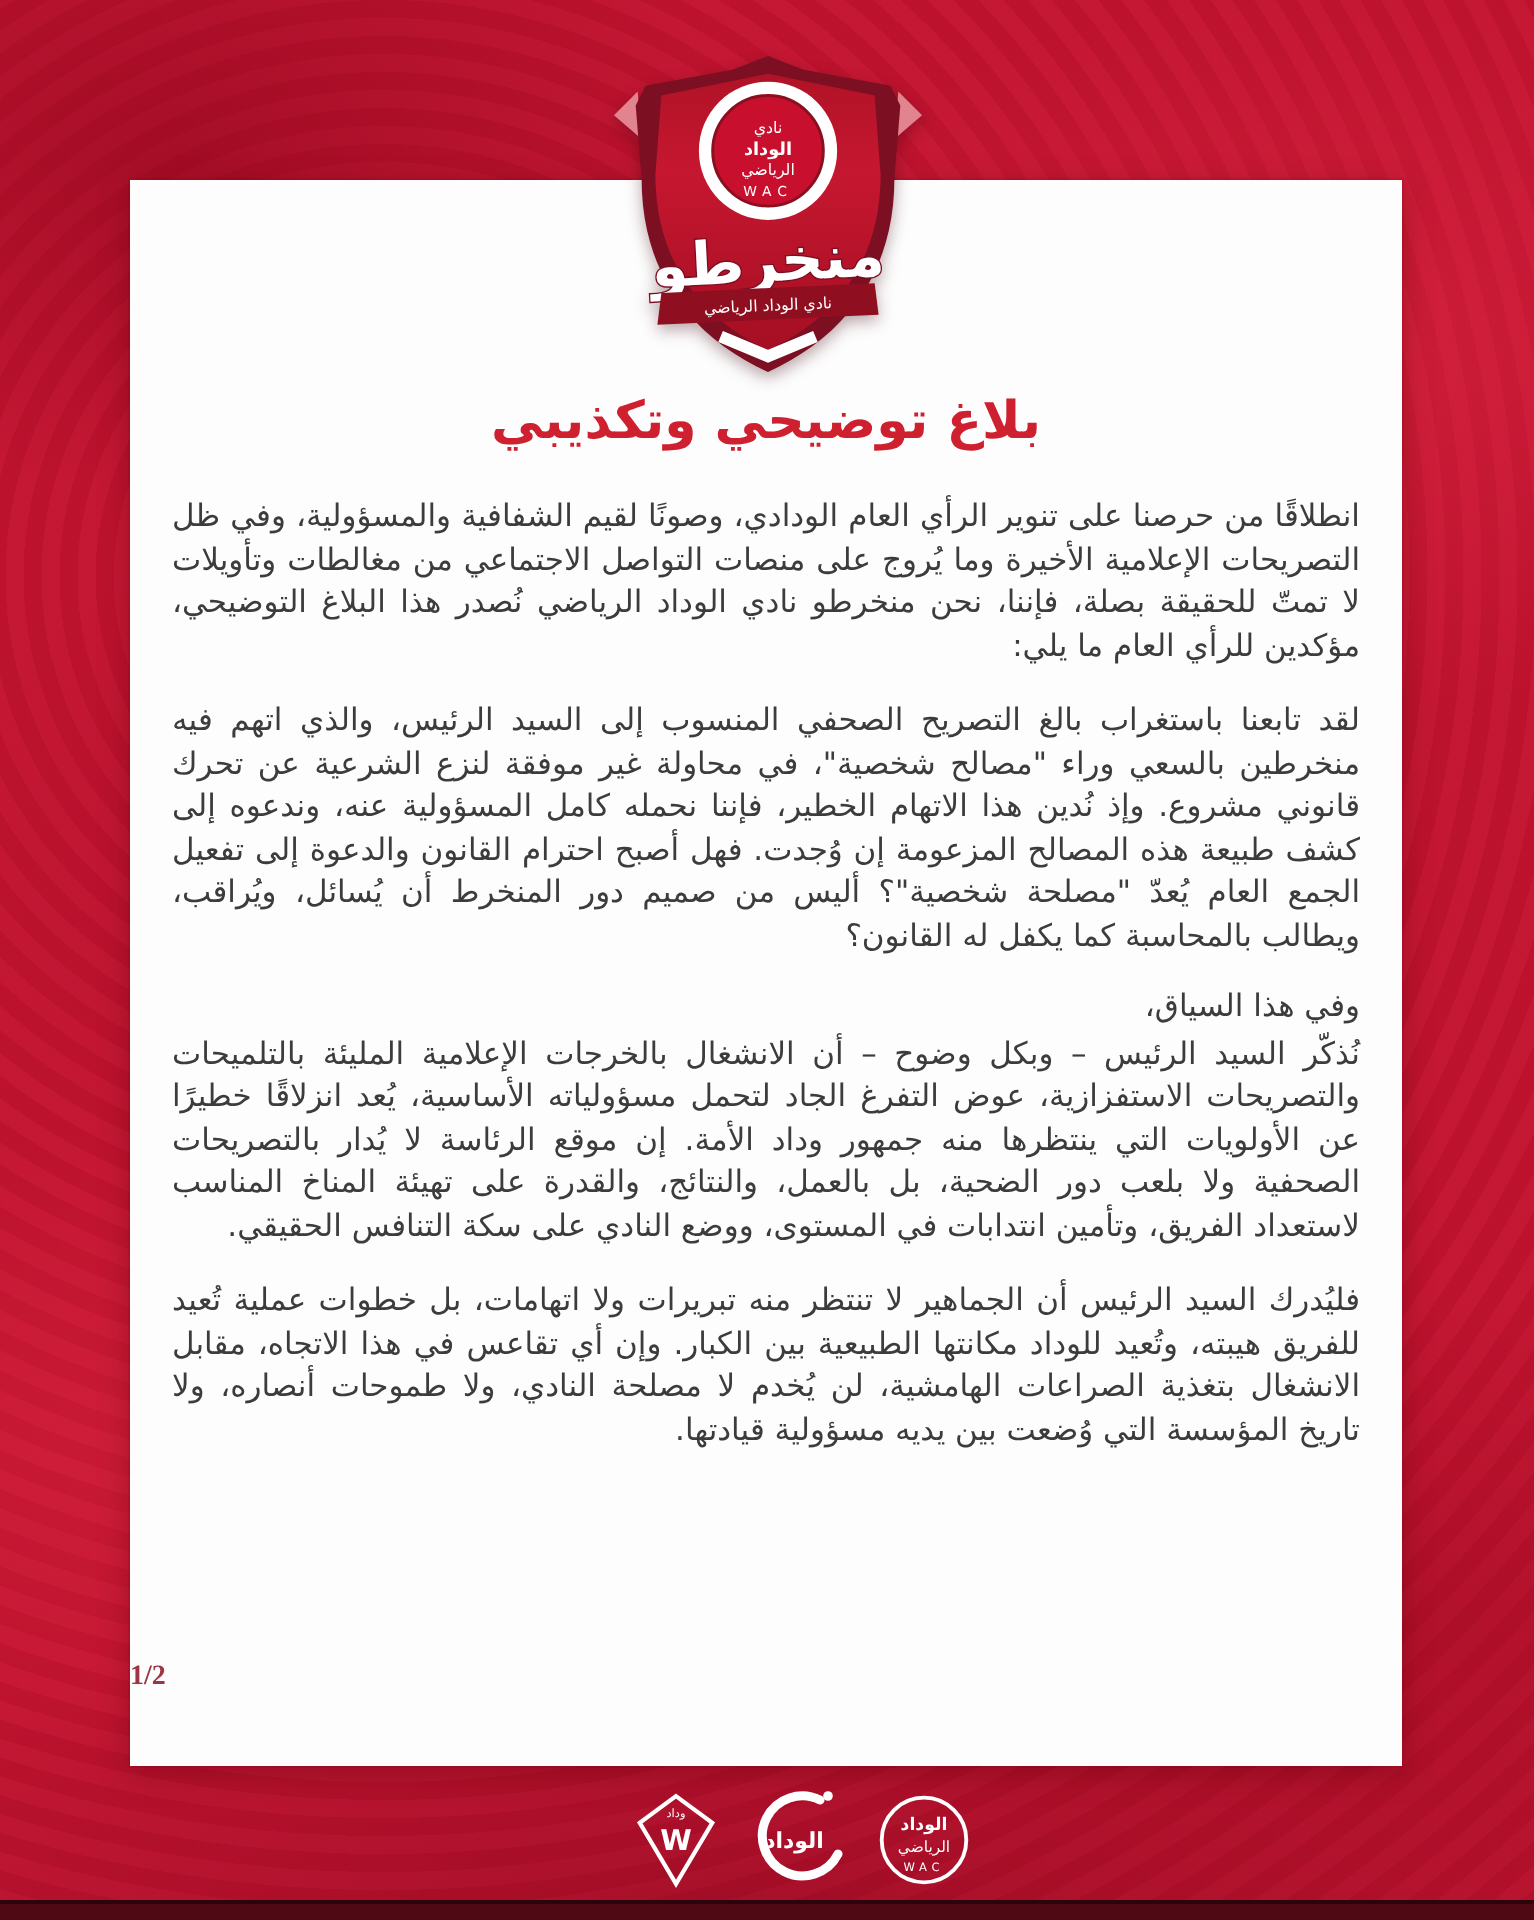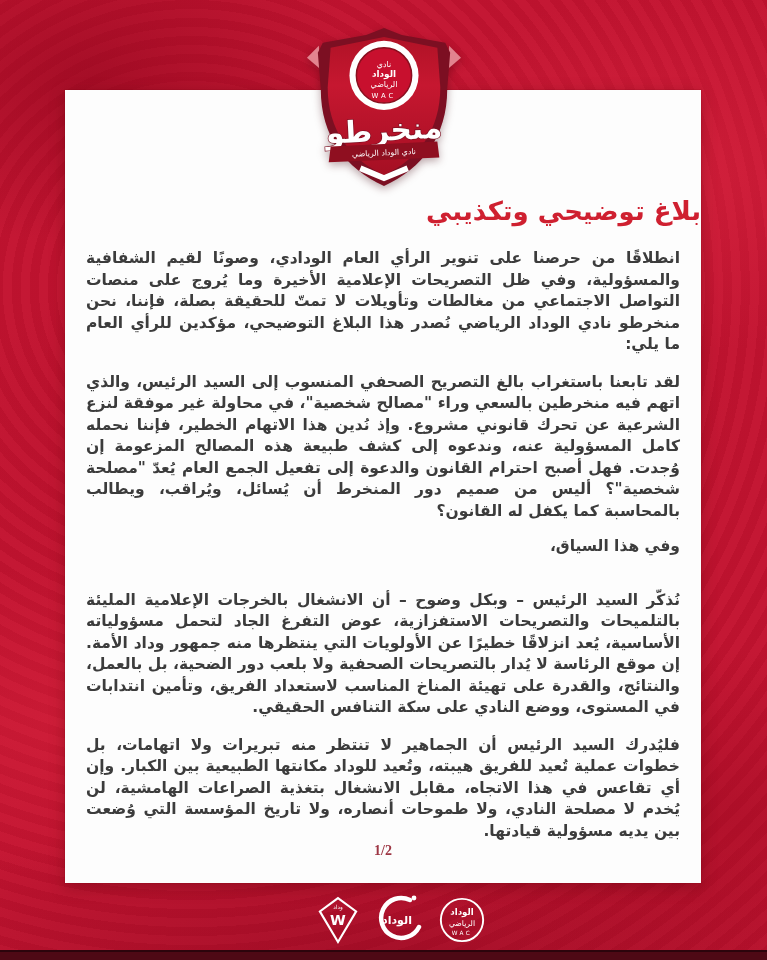--- a/index.html
+++ b/index.html
@@ -15,33 +15,33 @@
       radial-gradient(ellipse 760px 220px at 50% 100%, rgba(118,4,24,.40), rgba(118,4,24,0) 70%),
       repeating-radial-gradient(circle at 25% 30%, rgba(255,255,255,.018) 0 9px, rgba(0,0,0,.035) 9px 18px),
       #c31330;
   }
   .card{
     position:absolute;left:65px;top:90px;width:636px;height:793px;
     background:#fdfdfd;
     box-shadow:0 0 0 1px rgba(120,0,15,.12), 0 4px 14px rgba(90,0,12,.35);
   }
   .title{
-    margin:0;padding-top:106px;direction:rtl;text-align:right;
+    margin:0;padding-top:106px;direction:rtl;text-align:center;
     font-size:26px;font-weight:bold;color:#cf2030;letter-spacing:0;
   }
   .body{
     direction:rtl;margin:22px 21px 0 21px;
     text-align:justify;text-align-last:right;
     color:#3c3c3c;font-size:15.5px;line-height:21.5px;
   }
-  .body p{margin:0;font-weight:bold;}
+  .body p{margin:0;}
   .body p.p-gap{margin-bottom:16px;}
-  .body p.heading{margin:14px 0 32px;}
+  .body p.heading{margin:14px 0 2px;}
   .pagenum{
-    position:absolute;bottom:24px;left:0;right:0;text-align:center;
+    position:absolute;bottom:36px;left:0;right:0;
     direction:ltr;font-family:"Liberation Serif",serif;font-weight:bold;
     font-size:14px;color:#9d3644;
   }
   .badge{
     position:absolute;top:24px;left:50%;transform:translateX(-50%);
     z-index:3;filter:drop-shadow(0 3px 4px rgba(60,0,8,.35));
   }
   .badge text, .flogo text{font-family:"DejaVu Sans",sans-serif;}
   .footer-logos{
     position:absolute;bottom:13px;left:50%;

